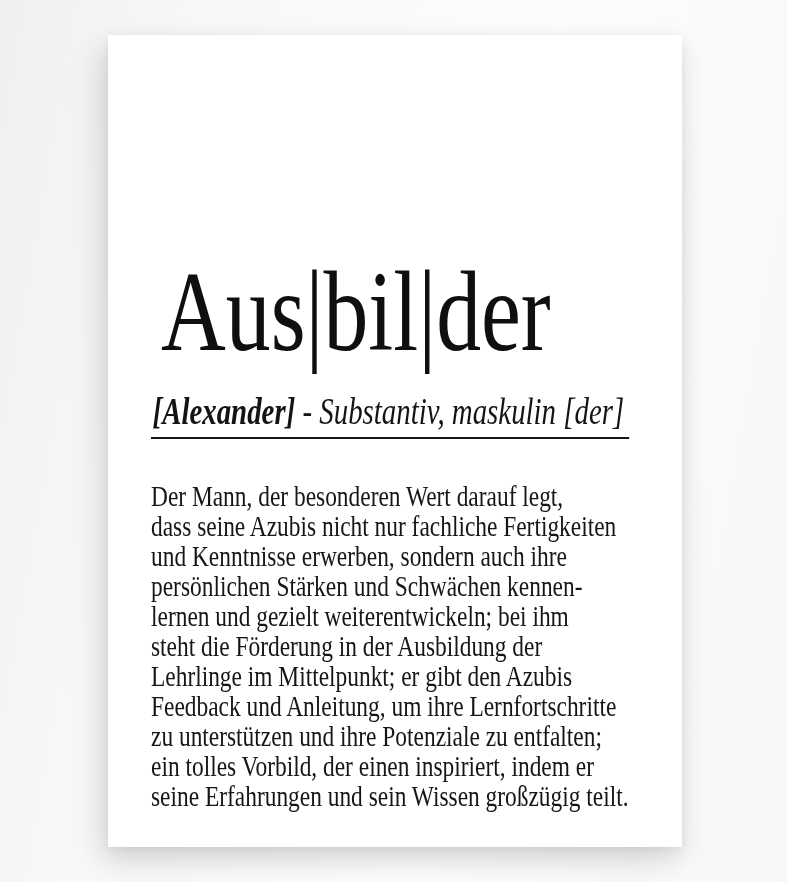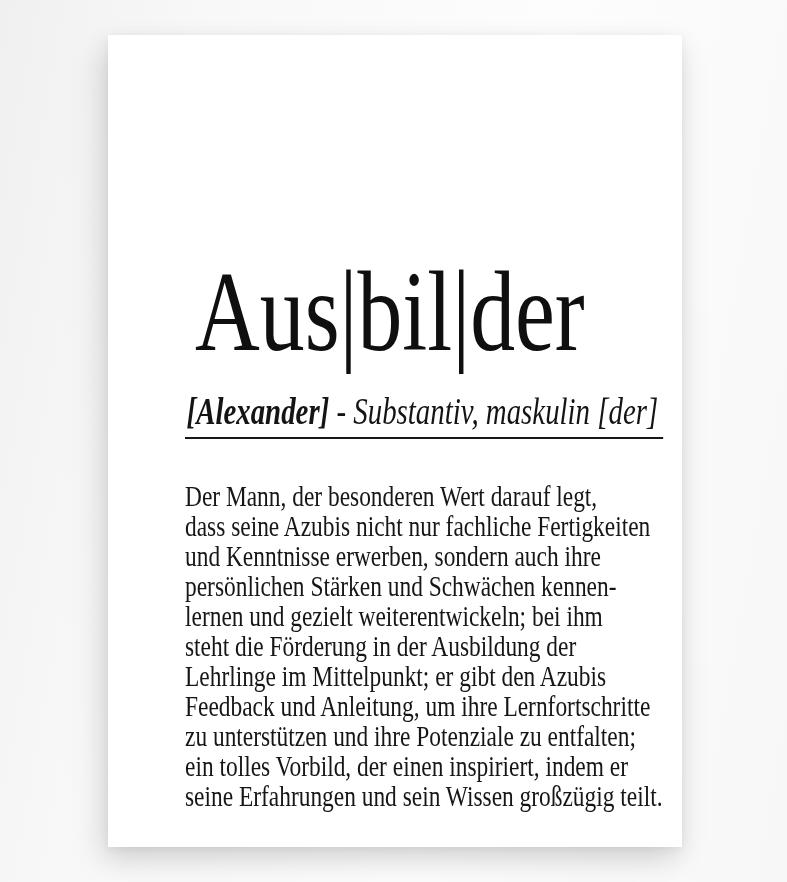--- a/index.html
+++ b/index.html
@@ -14,21 +14,21 @@
     font-family: "Liberation Serif", serif;
   }
   .poster {
     position: absolute;
     left: 108px;
     top: 35px;
     width: 574px;
     height: 812px;
     background: #ffffff;
     box-shadow: 0 10px 26px rgba(0,0,0,0.12), -14px 16px 32px rgba(0,0,0,0.06), 0 2px 8px rgba(0,0,0,0.05);
-    padding: 0 0 0 77px;
+    padding: 0 0 0 43px;
     box-sizing: border-box;
   }
   
   .squeeze {
     transform: scaleX(0.78);
     transform-origin: 0 0;
   }
   .title {
     margin: 217px 0 0 10px;
     font-size: 115px;

